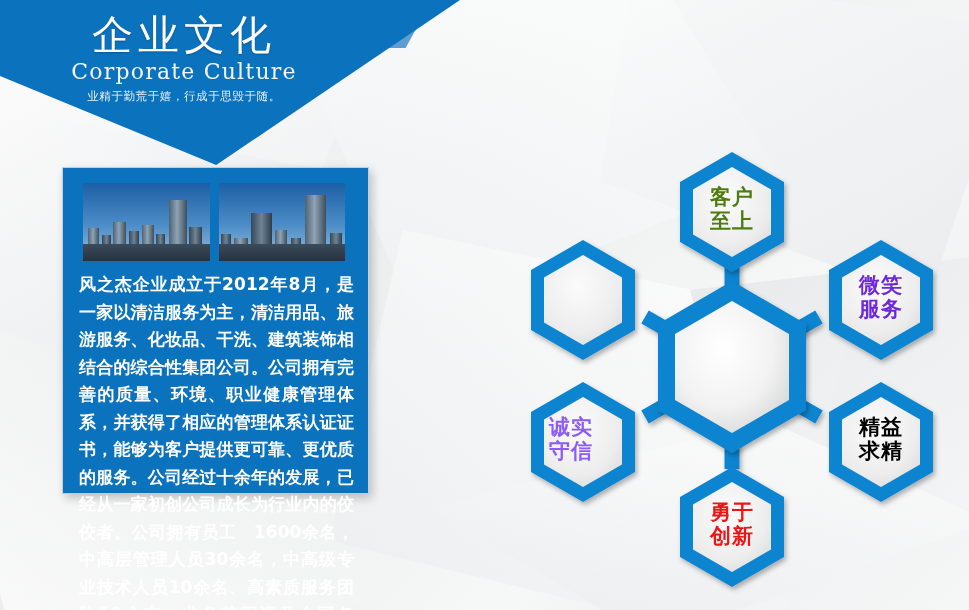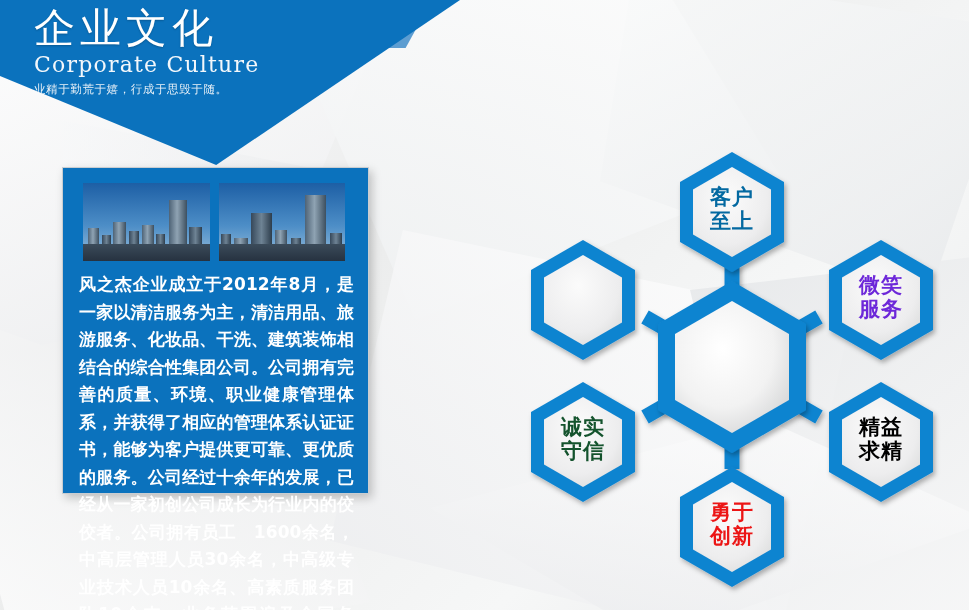--- a/index.html
+++ b/index.html
@@ -38,21 +38,21 @@
   .f8{left:60px;top:120px;width:300px;height:260px;
       background:linear-gradient(95deg,#f7f8f9 0%,#e8e9eb 100%);
       clip-path:polygon(0 0,100% 22%,74% 100%,6% 82%);opacity:.6;}
 
   
   .banner{position:absolute;left:0;top:0;width:460px;height:165px;
       background:#0b72bd;
       clip-path:polygon(0 0,100% 0,47% 100%,0 46%);}
   .banner-tab{position:absolute;left:312px;top:0;width:120px;height:48px;
       background:#5d9dd1;clip-path:polygon(0 0,100% 0,78% 100%,22% 100%);}
-  .banner-inner{position:absolute;left:34px;top:7px;width:300px;color:#fff;}
+  .banner-inner{position:absolute;left:34px;top:14px;width:300px;color:#fff;text-align:center;}
   .cn-title{font-family:"DejaVu Serif","Liberation Serif",serif;
       font-size:41px;letter-spacing:5px;line-height:1.05;color:#ffffff;
       text-shadow:0 1px 2px rgba(0,0,0,.22);}
   .en-title{font-family:"DejaVu Serif","Liberation Serif",serif;
       font-size:22px;letter-spacing:1.2px;margin-top:2px;color:#f3f7fb;}
   .sub-title{font-family:"DejaVu Sans","Liberation Sans",sans-serif;
       font-size:11.5px;letter-spacing:.6px;margin-top:5px;color:#e9f1f8;}
 
   
   .intro-head{position:absolute;left:152px;top:114px;font-size:33px;
@@ -217,34 +217,34 @@
         <polygon points="237,362 289,392 289,452 237,482 185,452 185,392" fill="#1184d0"></polygon>
         <polygon points="237,377 276,399.5 276,444.5 237,467 198,444.5 198,399.5" fill="url(#sg)"></polygon>
       </g>
 
       <g filter="url(#sh)">
         <polygon points="237,176 311,219 311,305 237,348 163,305 163,219" fill="#1184d0"></polygon>
         <polygon points="237,196 294,229 294,295 237,328 180,295 180,229" fill="url(#cg)"></polygon>
       </g>
     </svg>
 
-    <div class="hexlabel hl-spoke" style="left:187px;top:80px;width:100px;color:#0369a1">
+    <div class="hexlabel hl-spoke" style="left:187px;top:80px;width:100px;color:#4d7c0f">
       <div>客户</div>
       <div>至上</div>
     </div>
 
     <div class="hexlabel hl-spoke" style="left:38px;top:168px;width:100px;color:#8f1063">
     </div>
 
     <div class="hexlabel hl-spoke" style="left:336px;top:168px;width:100px;color:#6d28d9">
       <div>微笑</div>
       <div>服务</div>
     </div>
 
-    <div class="hexlabel hl-spoke" style="left:38px;top:310px;width:100px;color:#14532d">
+    <div class="hexlabel hl-spoke" style="left:26px;top:310px;width:100px;color:#8b5cf6">
       <div>诚实</div>
       <div>守信</div>
     </div>
 
     <div class="hexlabel hl-spoke" style="left:336px;top:310px;width:100px;color:#000000">
       <div>精益</div>
       <div>求精</div>
     </div>
 
     <div class="hexlabel hl-spoke" style="left:187px;top:395px;width:100px;color:#ec1515">

